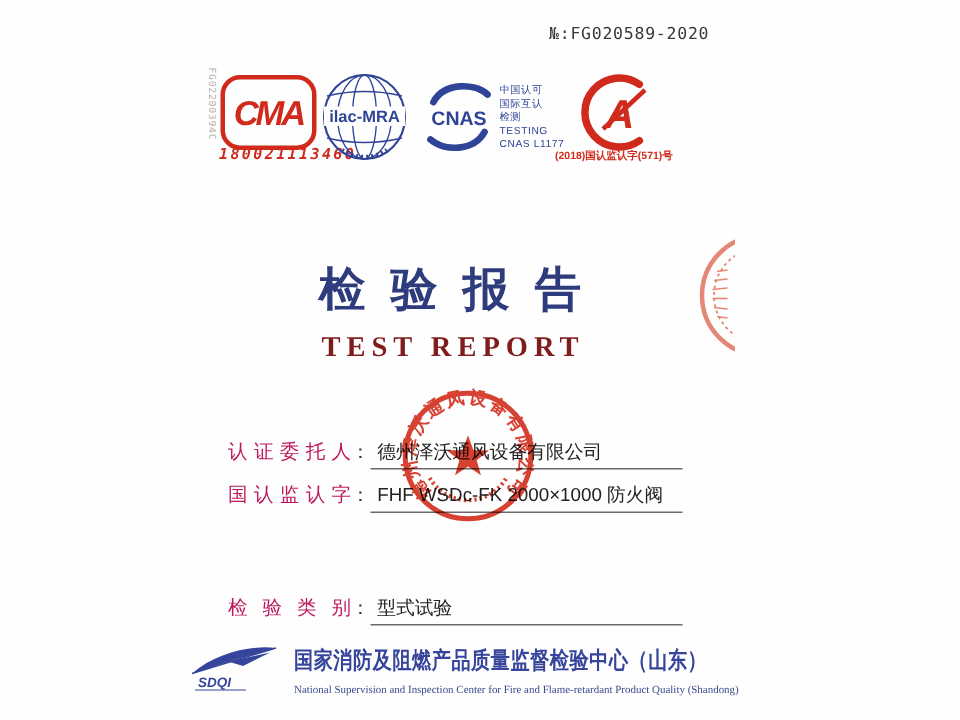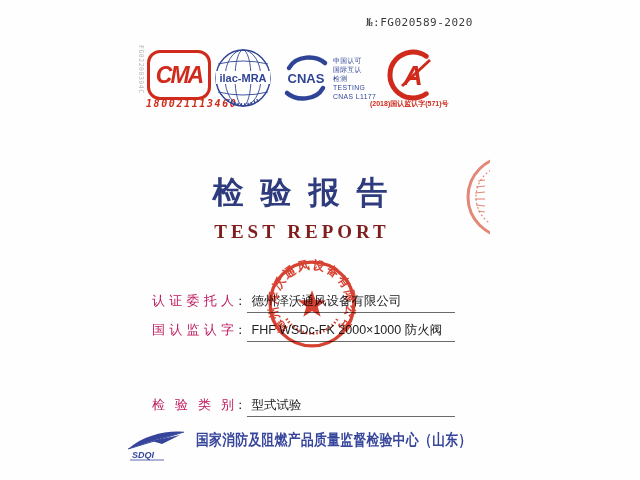--- a/index.html
+++ b/index.html
@@ -167,14 +167,15 @@
   </svg>
 
   <svg class="sdqi-svg" viewBox="0 0 68 34">
     <path d="M6,22 C22,8 46,3 62,5 L34,13 Z" fill="#36459b"></path>
     <path d="M6,22 L62,5" stroke="#36459b" stroke-width="1"></path>
     <path d="M30,14 L58,8 L40,17 Z" fill="#36459b"></path>
     <text x="10" y="31" font-size="9" font-weight="bold" font-style="italic" fill="#36459b">SDQI</text>
     <line x1="8" y1="33" x2="42" y2="33" stroke="#36459b" stroke-width="0.8"></line>
   </svg>
   <div class="org-cn">国家消防及阻燃产品质量监督检验中心（山东）</div>
+  <div class="org-en">National Supervision and Inspection Center for Fire and Flame-retardant Product Quality (Shandong)</div>
 
 </div>
 
 </body></html>

